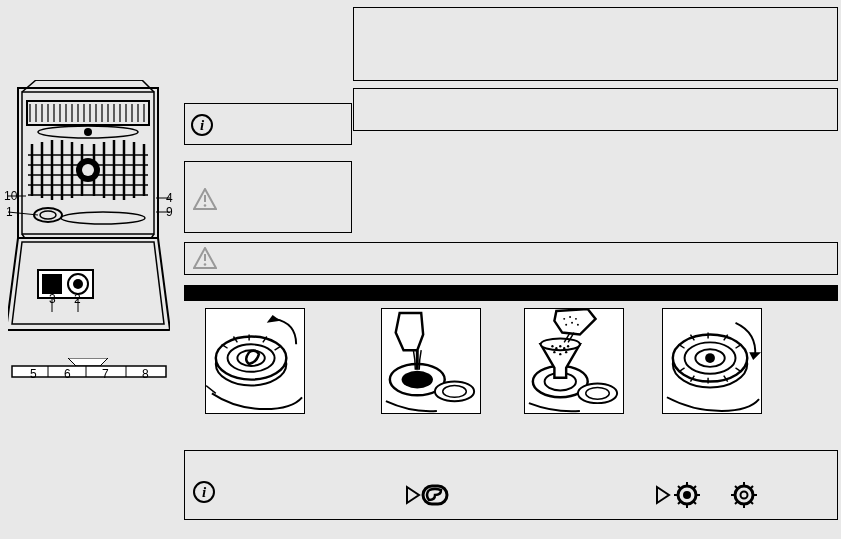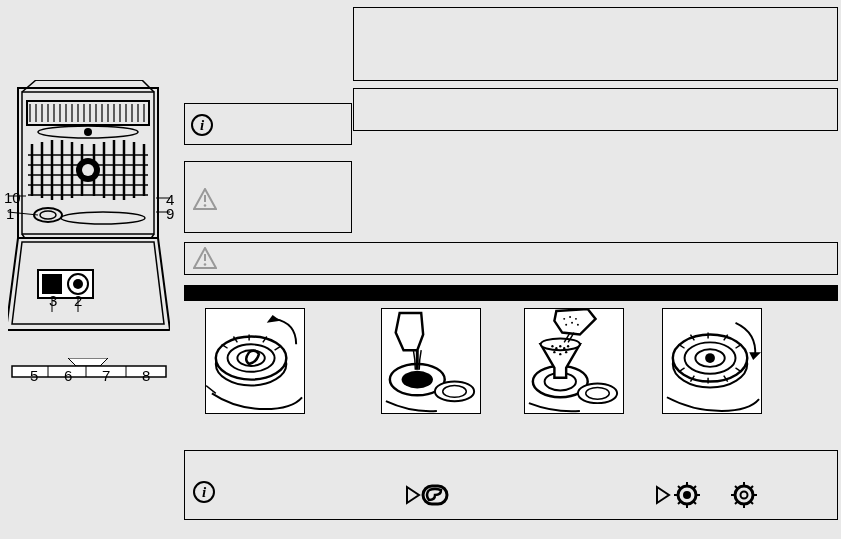--- a/index.html
+++ b/index.html
@@ -30,21 +30,21 @@
 .s4 { left: 479px; }
 
 .box6 { left: 1px; top: 450px; width: 654px; height: 70px; }
 
 
 .circ-i { position: absolute; width: 22px; height: 22px; border: 2px solid #000; border-radius: 50%; font-weight: bold; font-style: italic; font-family: Georgia, serif; text-align: center; line-height: 18px; font-size: 15px; background: #e8e8e8; }
 .tri-w { position: absolute; width: 24px; height: 22px; }
 .footer-icons { position: absolute; top: 485px; }
 
 
-.num-lbl { position: absolute; font-size: 15px; font-family: Arial; }
+.num-lbl { position: absolute; font-size: 12px; font-family: Arial; }
 </style>
 </head>
 <body>
 
 <div class="left-col">
 
   <div class="appliance">
     <svg viewBox="0 0 162 260">
 
       <rect x="10" y="8" width="140" height="150" fill="none" stroke="#000" stroke-width="2"></rect>

